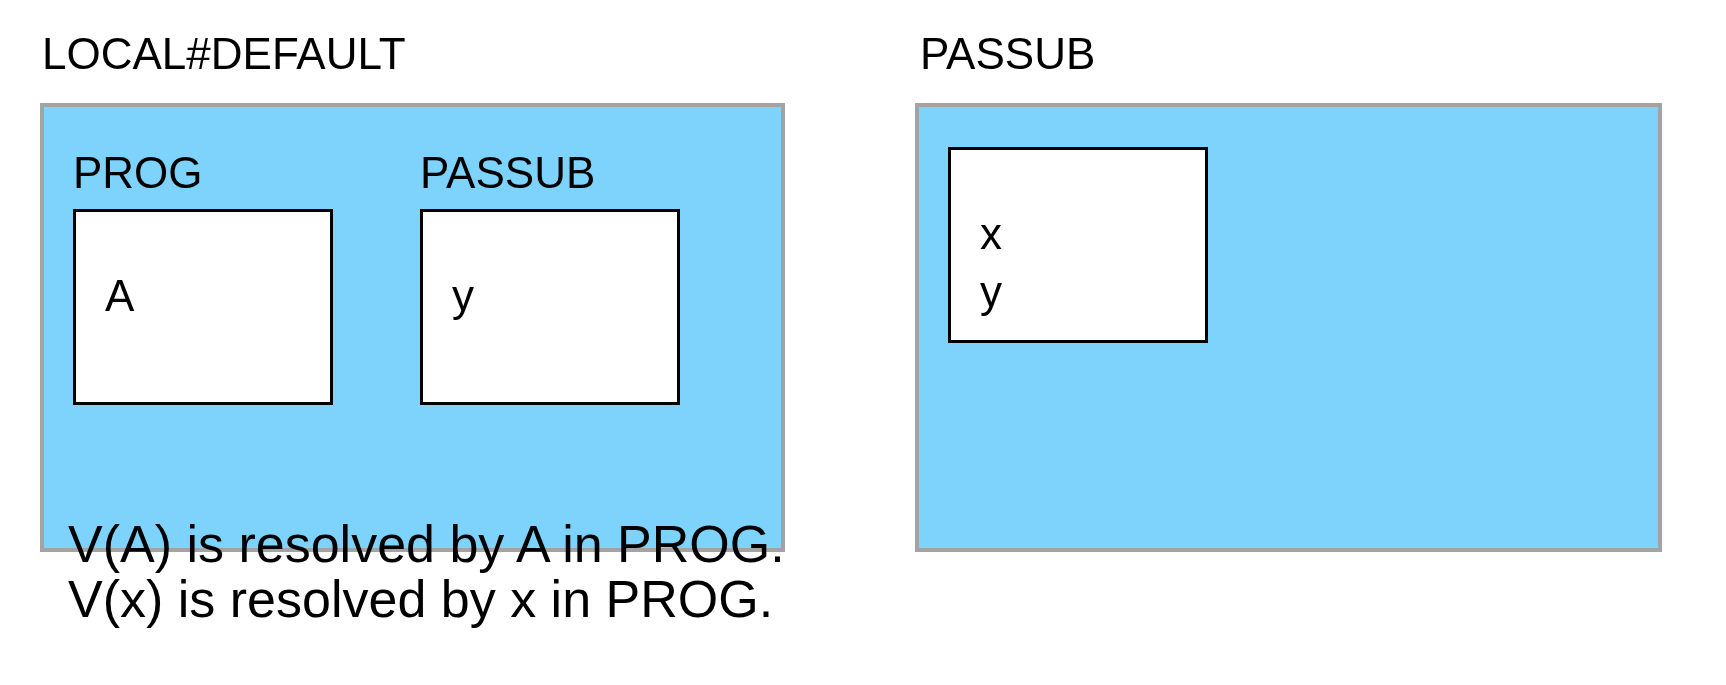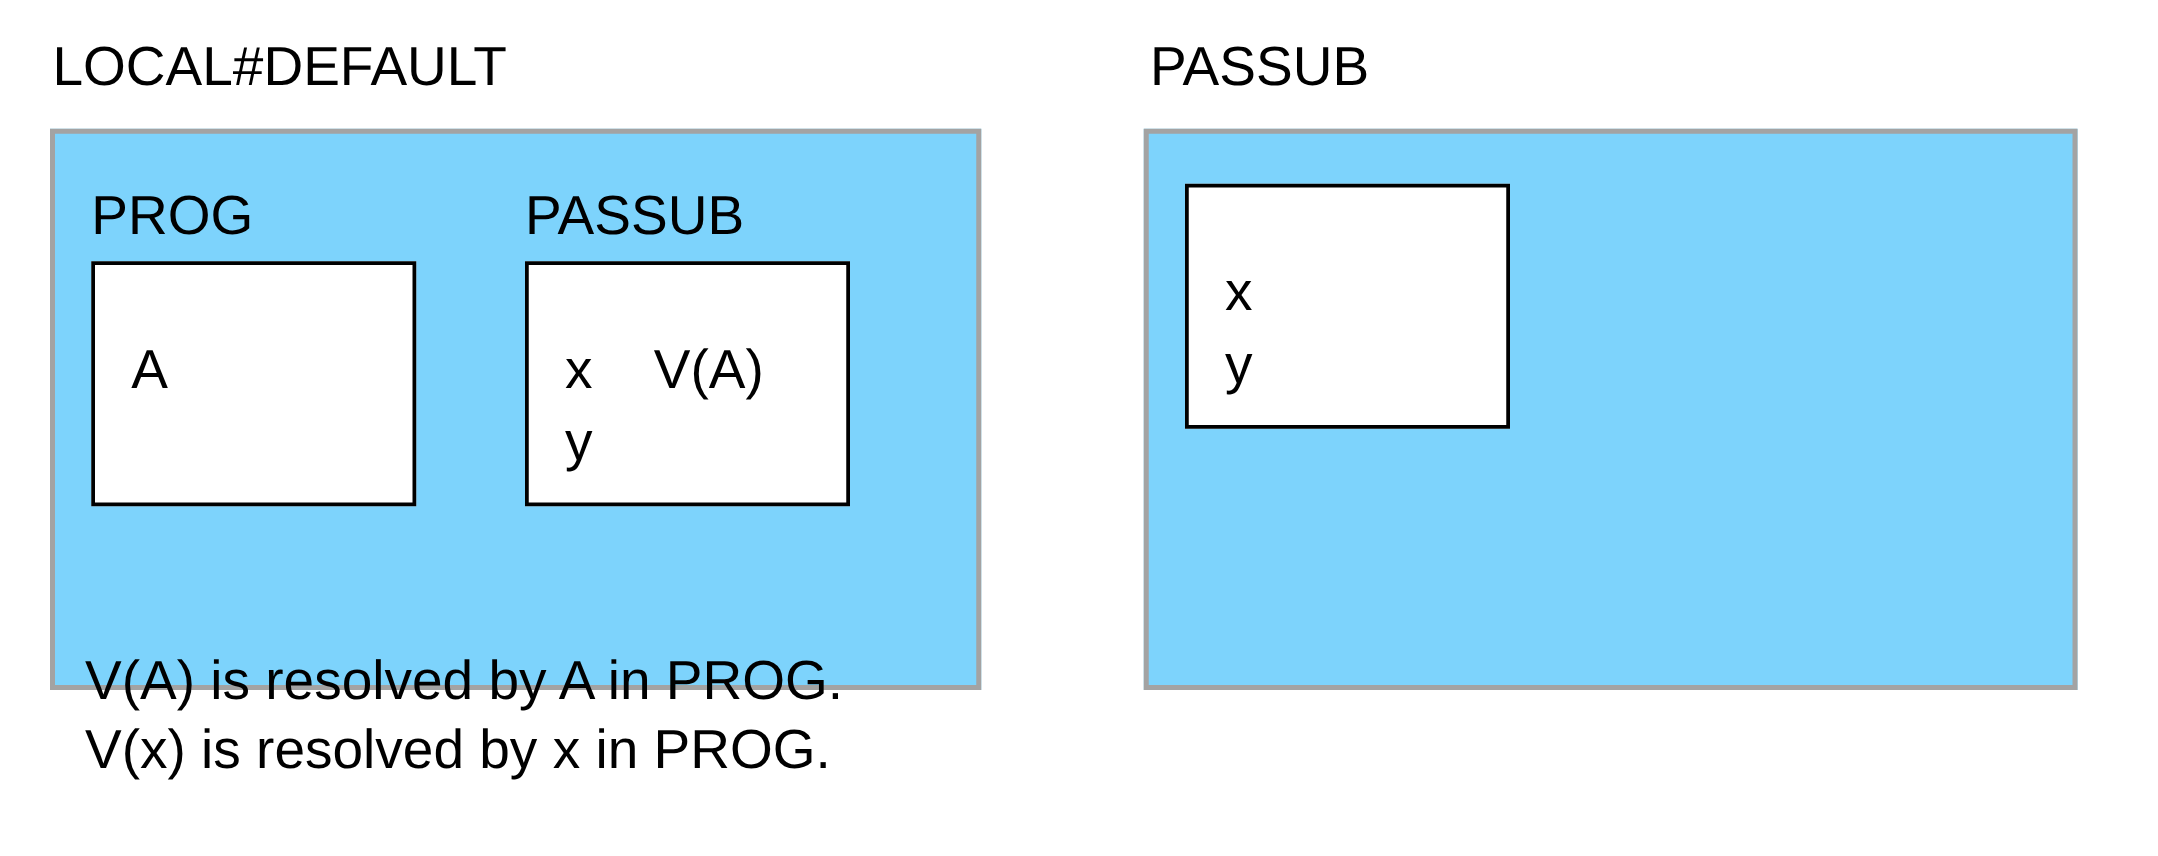--- a/index.html
+++ b/index.html
@@ -58,21 +58,21 @@
   }
   .row { white-space: nowrap; }
   .cell-lead {
     display: inline-block;
     min-width: 71px;
   }
   .notes {
     position: absolute;
     left: 68px;
     top: 517px;
-    font-size: 44px;
+    font-size: 52px;
     line-height: 55px;
   }
   .note-line { white-space: nowrap; }
 </style>
 </head>
 <body>
 
 <div class="canvas">
 
   <div class="ctx-title left">LOCAL#DEFAULT</div>
@@ -84,23 +84,20 @@
       <div class="frame-box">
         <div class="row">
           <span class="cell-lead">A</span>
         </div>
       </div>
     </div>
 
     <div class="frame pos-b">
       <div class="frame-title">PASSUB</div>
       <div class="frame-box">
-        <div class="row">
-          <span class="cell-lead">x</span><span>V(A)</span>
-        </div>
         <div class="row">
           <span class="cell-lead">y</span>
         </div>
       </div>
     </div>
 
   </div>
 
   <div class="ctx-title right">PASSUB</div>
 

